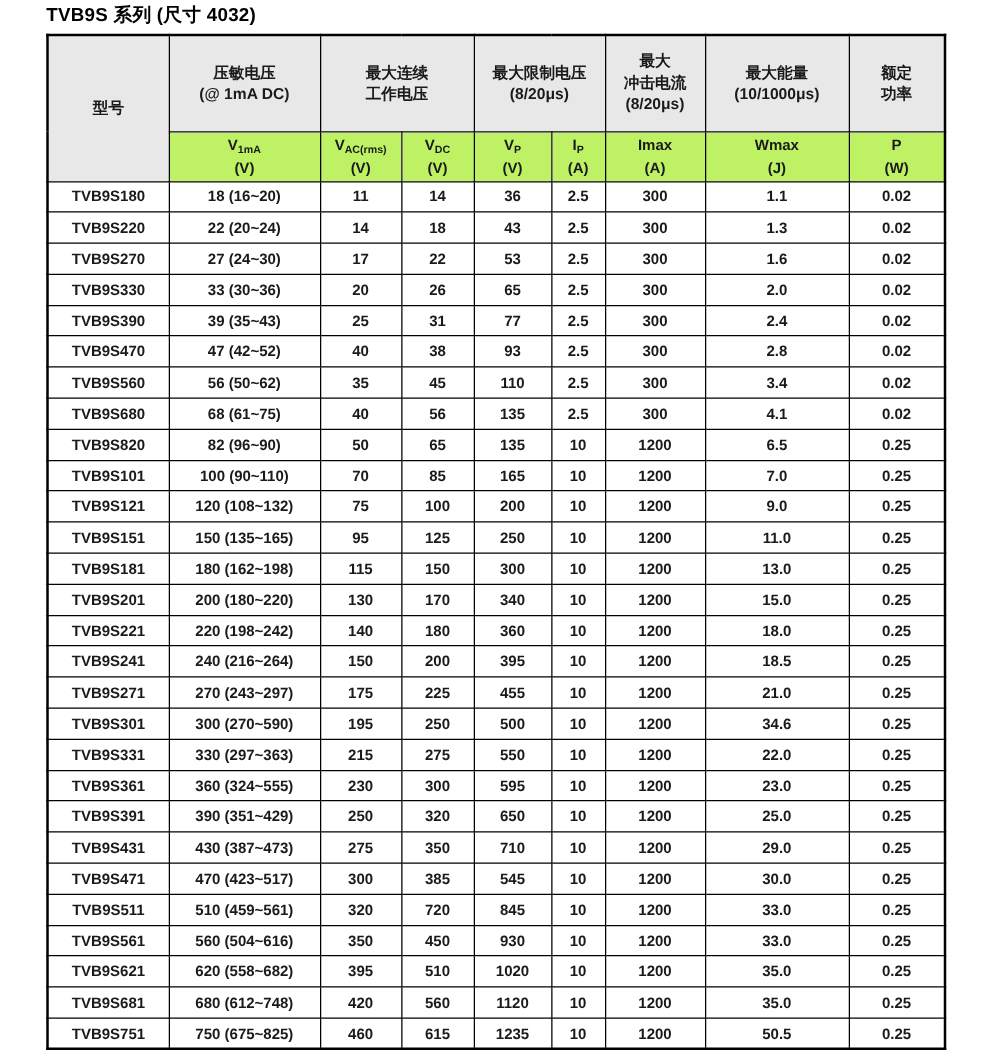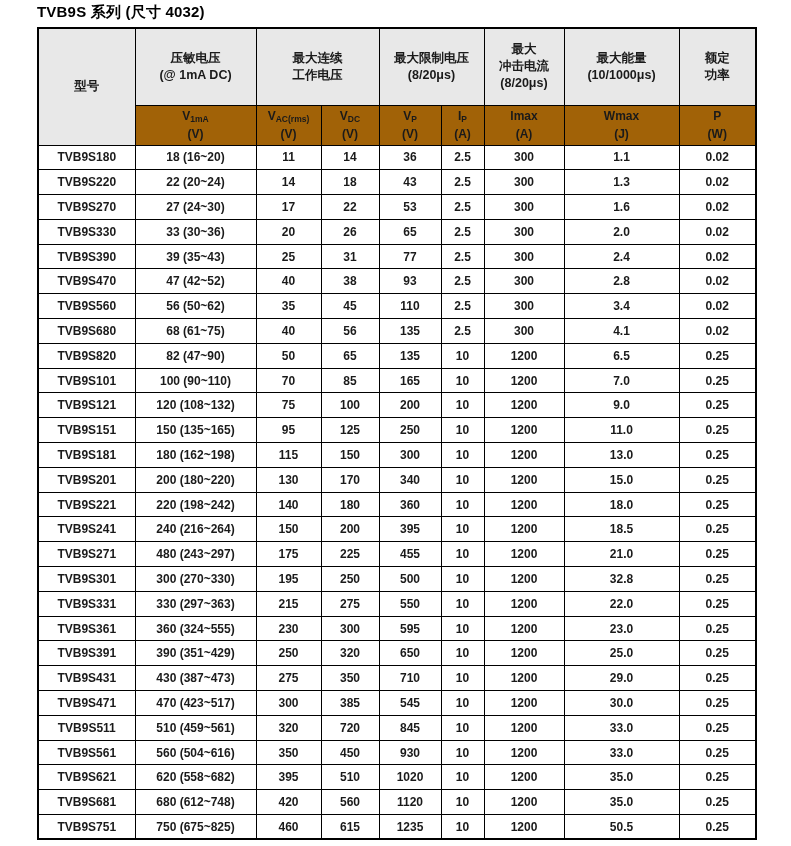--- a/index.html
+++ b/index.html
@@ -32,21 +32,21 @@
     border: 1px solid #000000;
     text-align: center;
     vertical-align: middle;
     font-weight: bold;
     color: #1a1a1a;
     padding: 0 2px;
     overflow: hidden;
   }
   thead th { background: #e8e8e8; font-size: 12.5px; line-height: 1.35; }
   tr.group-row th { height: 77px; white-space: pre-line; }
-  tr.sub-row th { height: 40px; background: #a16207; font-size: 12px; }
+  tr.sub-row th { height: 40px; background: #bef264; font-size: 12px; }
   tr.sub-row th sub { font-size: 8.5px; vertical-align: -2px; }
   .sub-unit { display: block; font-size: 12px; font-weight: bold; }
   tbody td {
     height: 24.8px;
     font-size: 12px;
     background: #ffffff;
     white-space: nowrap;
   }
 </style>
 </head>
@@ -204,21 +204,21 @@
           <td>40</td>
           <td>56</td>
           <td>135</td>
           <td>2.5</td>
           <td>300</td>
           <td>4.1</td>
           <td>0.02</td>
         </tr>
         <tr>
           <td>TVB9S820</td>
-          <td>82 (47~90)</td>
+          <td>82 (96~90)</td>
           <td>50</td>
           <td>65</td>
           <td>135</td>
           <td>10</td>
           <td>1200</td>
           <td>6.5</td>
           <td>0.25</td>
         </tr>
         <tr>
           <td>TVB9S101</td>
@@ -292,38 +292,38 @@
           <td>150</td>
           <td>200</td>
           <td>395</td>
           <td>10</td>
           <td>1200</td>
           <td>18.5</td>
           <td>0.25</td>
         </tr>
         <tr>
           <td>TVB9S271</td>
-          <td>480 (243~297)</td>
+          <td>270 (243~297)</td>
           <td>175</td>
           <td>225</td>
           <td>455</td>
           <td>10</td>
           <td>1200</td>
           <td>21.0</td>
           <td>0.25</td>
         </tr>
         <tr>
           <td>TVB9S301</td>
-          <td>300 (270~330)</td>
+          <td>300 (270~590)</td>
           <td>195</td>
           <td>250</td>
           <td>500</td>
           <td>10</td>
           <td>1200</td>
-          <td>32.8</td>
+          <td>34.6</td>
           <td>0.25</td>
         </tr>
         <tr>
           <td>TVB9S331</td>
           <td>330 (297~363)</td>
           <td>215</td>
           <td>275</td>
           <td>550</td>
           <td>10</td>
           <td>1200</td>

